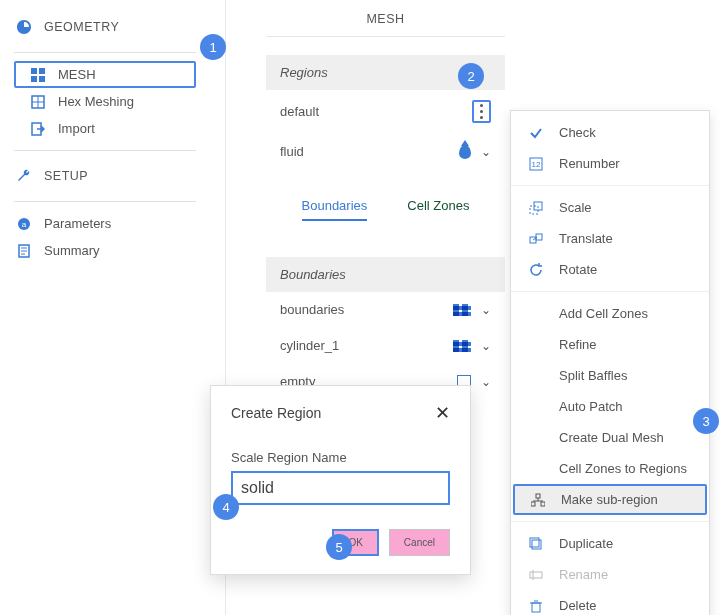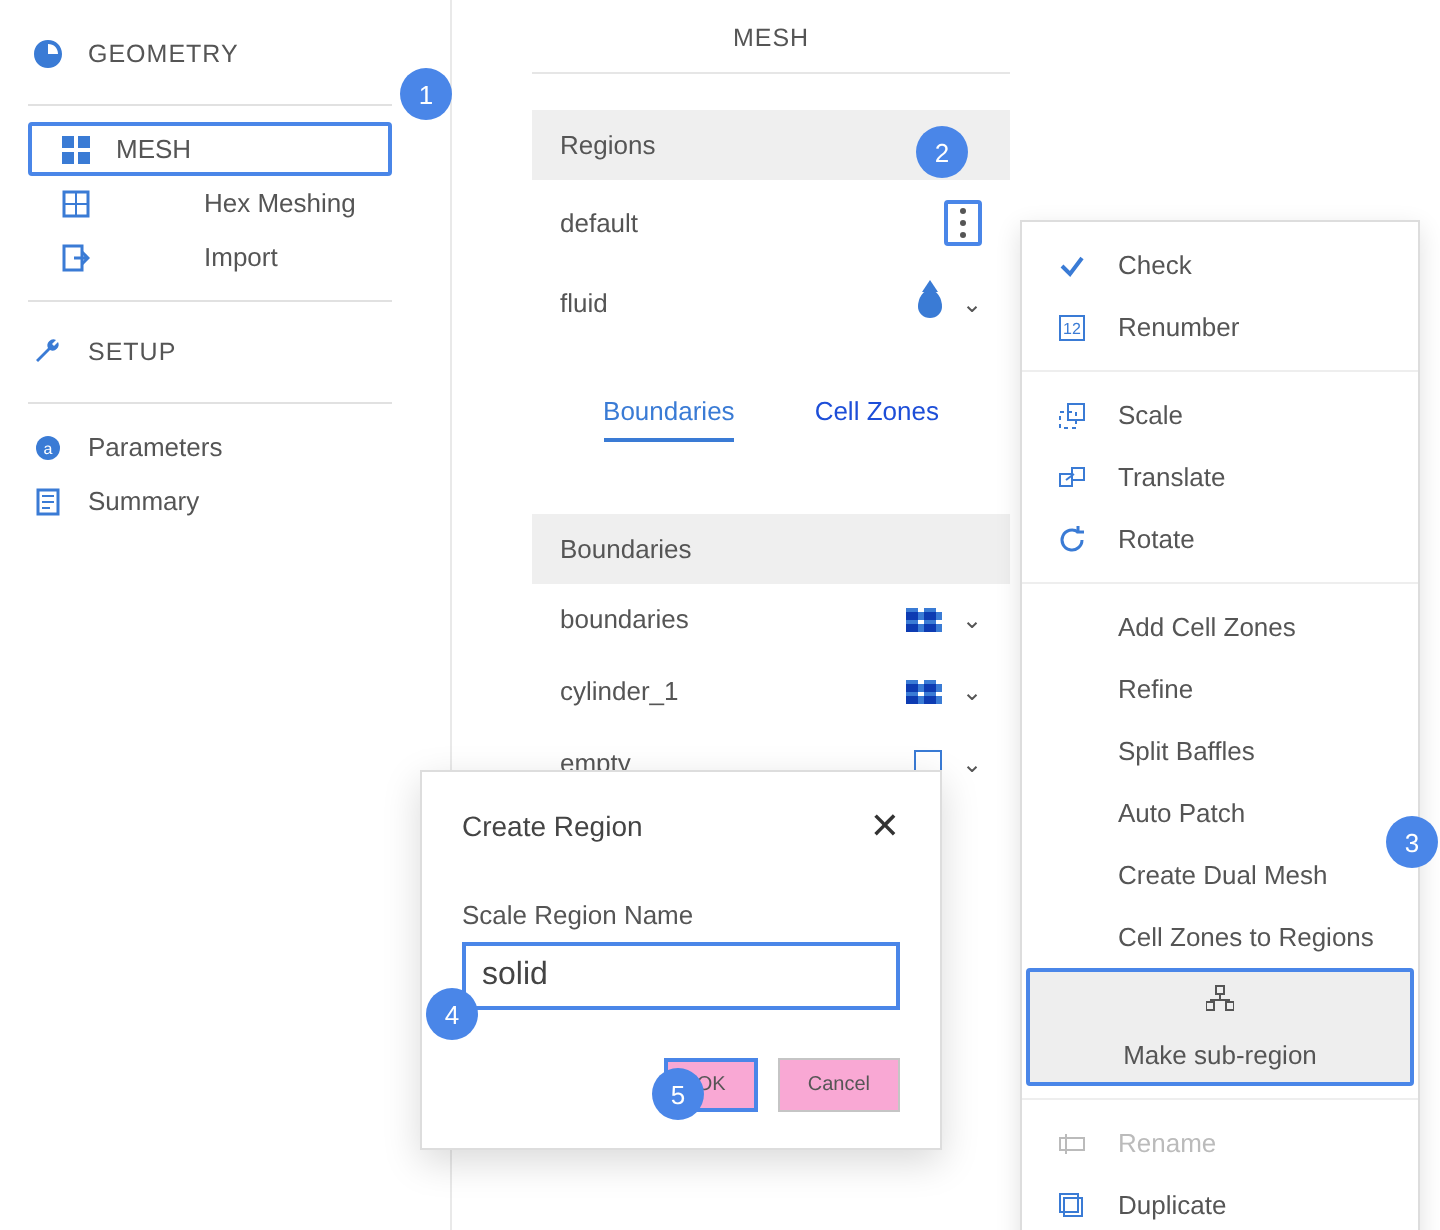--- a/index.html
+++ b/index.html
@@ -6,50 +6,50 @@
   body { width: 720px; height: 615px; background: #ffffff; color: #555; font-size: 13px; position: relative; overflow: hidden; }
 
   .sidebar { position: absolute; top: 0; left: 0; width: 210px; height: 100%; padding: 10px 0; text-align: right; }
   .side-group-title { display: flex; align-items: center; padding: 9px 14px; color: #555; font-size: 12.5px; letter-spacing: 0.5px; }
   .side-group-title .ico { width: 20px; display: flex; justify-content: center; color: #3a7bd5; margin-right: 10px; }
   .side-sep { border: none; border-top: 1px solid #e1e1e1; margin: 8px 14px; }
 
   .side-item { display: flex; align-items: center; padding: 6px 14px; cursor: pointer; color: #555; font-size: 13px; }
   .side-item .ico { width: 20px; display: flex; justify-content: center; color: #3a7bd5; margin-right: 10px; }
   .side-item.small .ico { width: 20px; }
-  .indent .side-item { padding-left: 28px; gap: 44px; }
+  .indent .side-item { padding-left: 28px; }
   .side-item.selected { border: 2px solid #4a86e8; border-radius: 2px; margin: 0 14px; padding: 4px 0 4px 12px; }
 
   .main { position: absolute; left: 225px; top: 0; width: 320px; height: 100%; border-left: 1px solid #e9e9e9; padding: 0 0 0 0; }
   .panel-title { text-align: center; font-size: 12.5px; letter-spacing: 0.5px; padding: 12px 0 10px 0; color: #555; }
   .panel-title-wrap { border-bottom: 1px solid #e6e6e6; margin: 0 40px; }
 
-  .section-head { background: #efefef; padding: 10px 14px; font-size: 13px; color: #555; margin-top: 18px; }
+  .section-head { background: #efefef; padding: 10px 14px; font-size: 13px; color: #555; margin-top: 18px; font-style: italic; }
   .section-head.inner { margin-top: 30px; }
 
   .row { display: flex; align-items: center; justify-content: space-between; padding: 10px 14px; border-bottom: 1px solid transparent; font-size: 13px; color: #555; position: relative; }
   .row .right { display: flex; align-items: center; gap: 10px; }
   .row .sq { width: 14px; height: 14px; border: 1.5px solid #3a7bd5; }
   .row .chev { font-size: 12px; color: #555; }
   .row .brick { display: inline-block; width: 18px; height: 12px; background: repeating-linear-gradient(0deg, #3a7bd5 0 4px, #fff 4px 6px), repeating-linear-gradient(90deg, #3a7bd5 0 6px, #fff 6px 9px); background-blend-mode: multiply; }
 
   .tabs { display: flex; gap: 40px; padding: 28px 0 6px 0; justify-content: center; }
-  .tab { padding-bottom: 6px; color: #1d4ed8; cursor: pointer; }
+  .tab { padding-bottom: 6px; color: #14532d; cursor: pointer; }
   .tab.active { color: #3a7bd5; border-bottom: 2px solid #3a7bd5; }
 
   .kebab-box { border: 2px solid #4a86e8; border-radius: 2px; padding: 2px 6px; display: inline-flex; flex-direction: column; gap: 3px; align-items: center; justify-content: center; }
   .kebab-box span { width: 3px; height: 3px; background: #555; border-radius: 50%; }
 
   
   .menu { position: absolute; left: 510px; top: 110px; width: 200px; background: #fff; border: 1px solid #ddd; box-shadow: 0 4px 12px rgba(0,0,0,0.12); padding: 6px 0; z-index: 5; }
   .menu-item { display: flex; align-items: center; padding: 8px 16px; font-size: 13px; color: #555; cursor: pointer; gap: 14px; }
   .menu-item .mico { width: 18px; display: flex; justify-content: center; color: #0c4a6e; }
   .menu-item.disabled { color: #bbb; cursor: default; }
   .menu-item.disabled .mico { color: #bbb; }
-  .menu-item.highlight { background: #eeeeee; border: 2px solid #4a86e8; margin: 0 2px; padding: 6px 14px; border-radius: 2px; flex-direction: column; }
+  .menu-item.highlight { background: #eeeeee; border: 2px solid #4a86e8; margin: 0 2px; padding: 6px 14px; border-radius: 2px; }
   .menu-sep { border: none; border-top: 1px solid #eee; margin: 6px 0; }
 
   
   .dialog { position: absolute; left: 210px; top: 385px; width: 261px; background: #fff; border: 1px solid #ddd; box-shadow: 0 6px 18px rgba(0,0,0,0.15); padding: 16px 20px 18px 20px; z-index: 10; }
   .dialog-head { display: flex; justify-content: space-between; align-items: center; margin-bottom: 26px; }
   .dialog-title { font-size: 14px; color: #444; }
   .dialog-close { font-size: 18px; cursor: pointer; color: #333; }
   .field-label { font-size: 13px; color: #555; margin-bottom: 6px; }
   .text-input { width: 100%; border: 2px solid #4a86e8; padding: 6px 8px; font-size: 16px; color: #444; outline: none; }
   .dialog-actions { display: flex; justify-content: flex-end; gap: 10px; margin-top: 24px; }
@@ -282,37 +282,37 @@
           <rect x="5" y="1" width="4" height="4" fill="none" stroke="#555"></rect>
           <line x1="7" y1="5" x2="7" y2="8" stroke="#555"></line>
           <line x1="2" y1="8" x2="12" y2="8" stroke="#555"></line>
           <rect x="0" y="9" width="4" height="4" fill="none" stroke="#555"></rect>
           <rect x="10" y="9" width="4" height="4" fill="none" stroke="#555"></rect>
         </svg>
       </span>
     <span>Make sub-region</span>
   </div>
   <hr class="menu-sep">
+  <div class="menu-item">
+    <span class="mico">
+        <svg width="14" height="14" viewBox="0 0 14 14">
+          <rect x="3" y="3" width="9" height="9" fill="none" stroke="#3a7bd5"></rect>
+          <rect x="1" y="1" width="9" height="9" fill="none" stroke="#3a7bd5"></rect>
+        </svg>
+      </span>
+    <span>Duplicate</span>
+  </div>
   <div class="menu-item disabled">
     <span class="mico">
         <svg width="14" height="14" viewBox="0 0 14 14">
           <rect x="1" y="4" width="12" height="6" fill="none" stroke="#bbb"></rect>
           <line x1="4" y1="2" x2="4" y2="12" stroke="#bbb"></line>
         </svg>
       </span>
     <span>Rename</span>
-  </div>
-  <div class="menu-item">
-    <span class="mico">
-        <svg width="14" height="14" viewBox="0 0 14 14">
-          <rect x="3" y="3" width="9" height="9" fill="none" stroke="#3a7bd5"></rect>
-          <rect x="1" y="1" width="9" height="9" fill="none" stroke="#3a7bd5"></rect>
-        </svg>
-      </span>
-    <span>Duplicate</span>
   </div>
   <div class="menu-item">
     <span class="mico">
         <svg width="14" height="14" viewBox="0 0 14 14">
           <rect x="3" y="4" width="8" height="9" fill="none" stroke="#3a7bd5"></rect>
           <line x1="1" y1="4" x2="13" y2="4" stroke="#3a7bd5"></line>
           <line x1="5" y1="2" x2="9" y2="2" stroke="#3a7bd5"></line>
         </svg>
       </span>
     <span>Delete</span>

